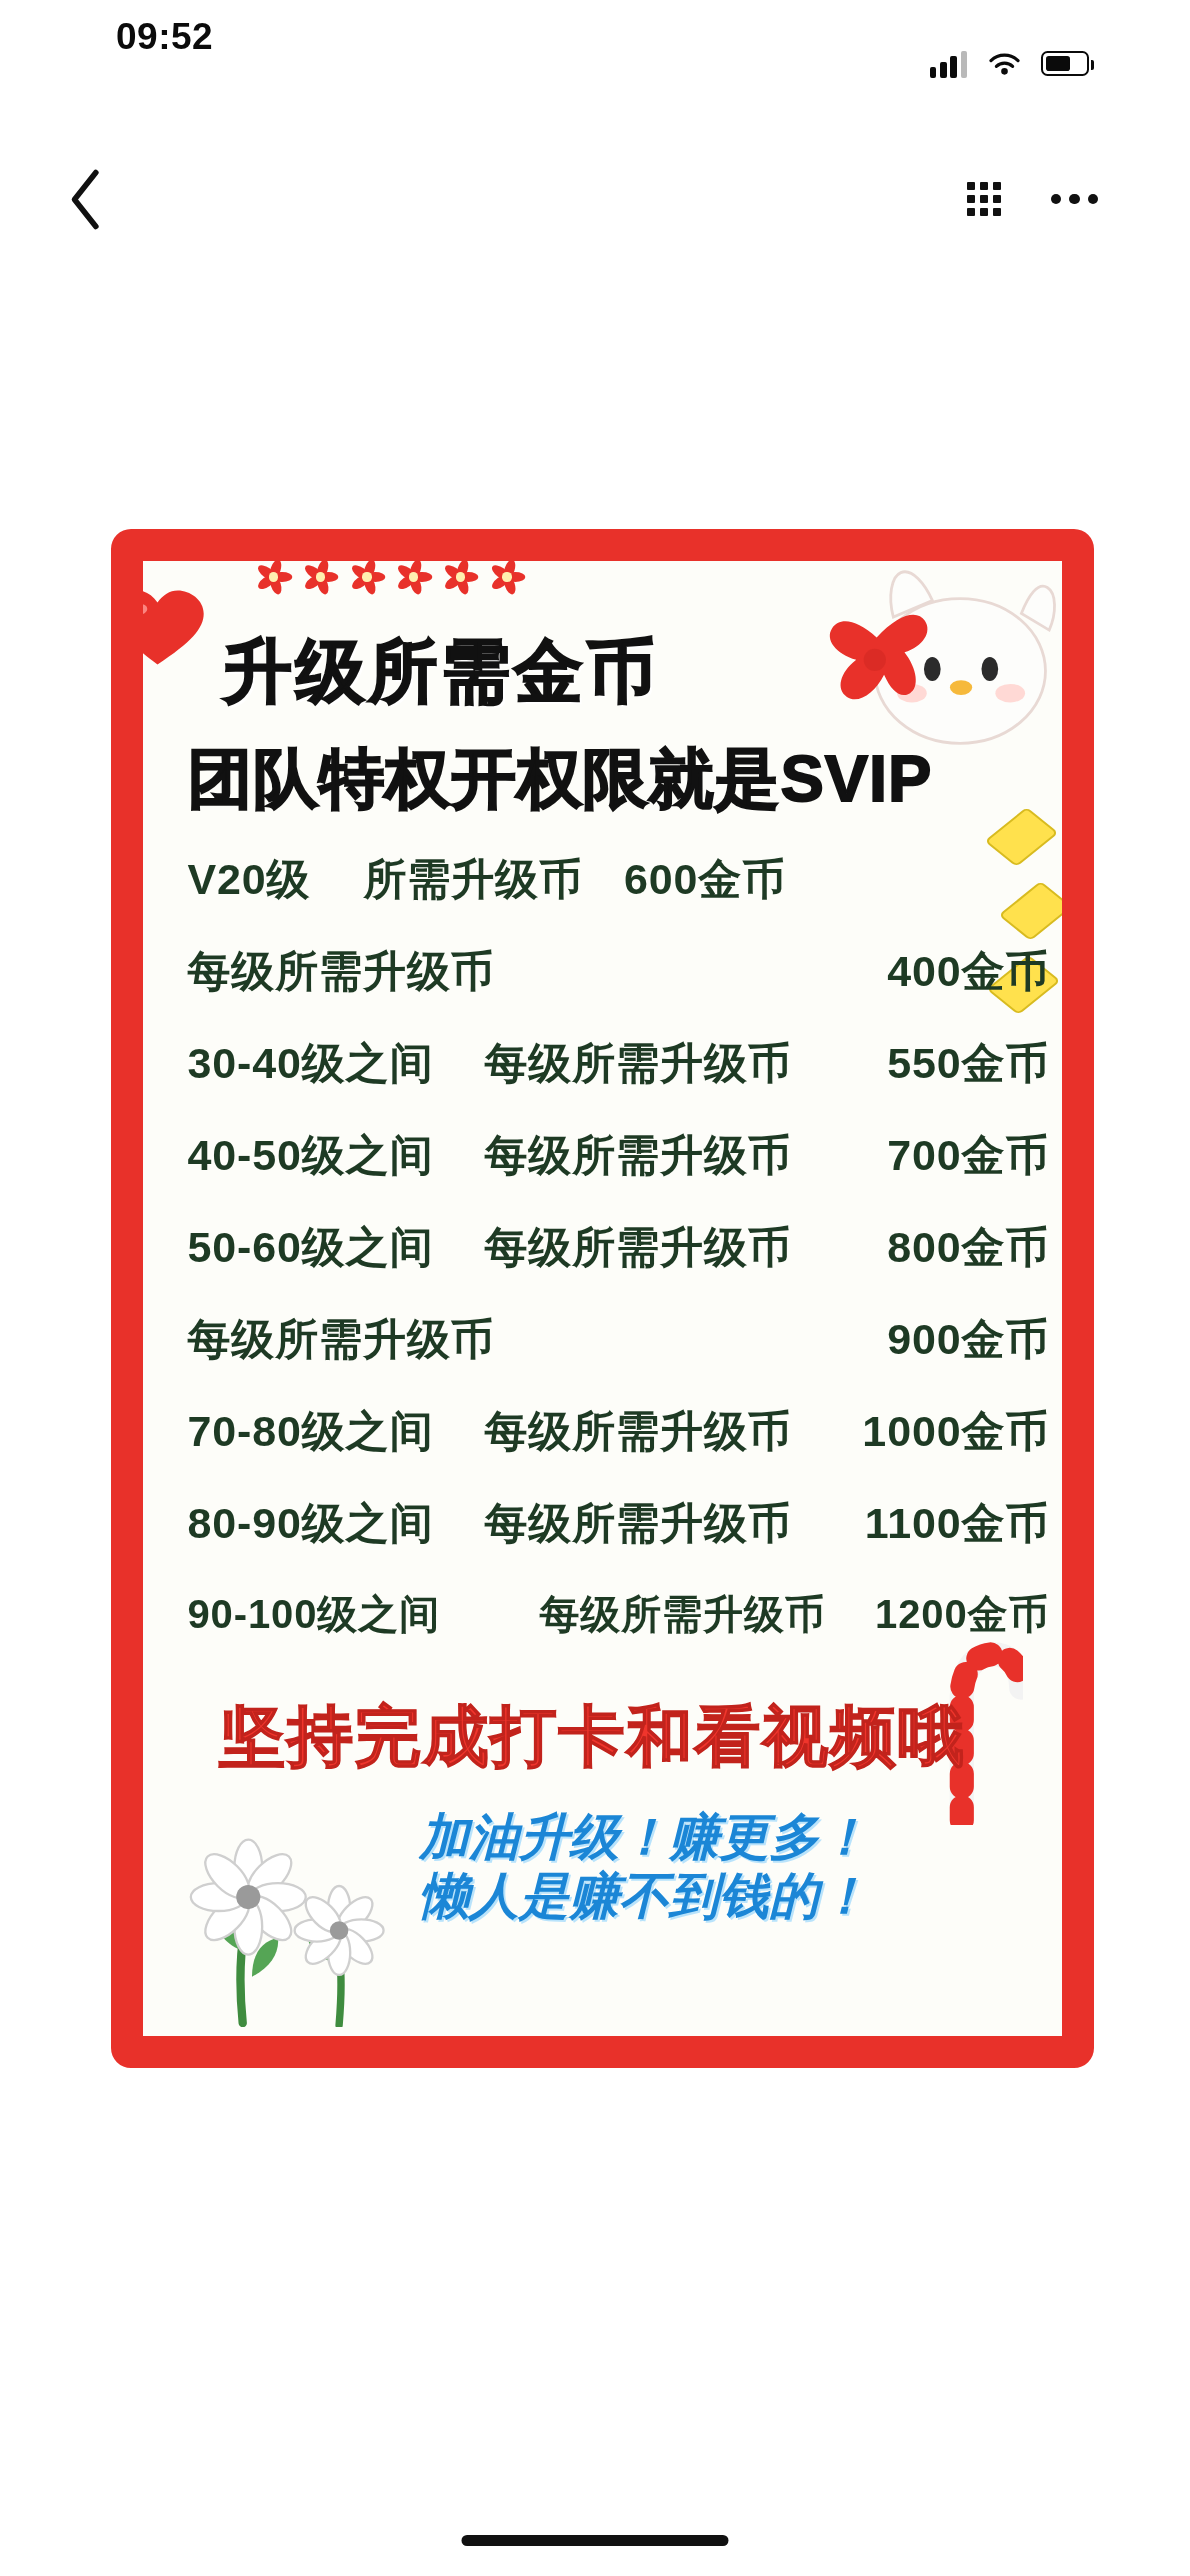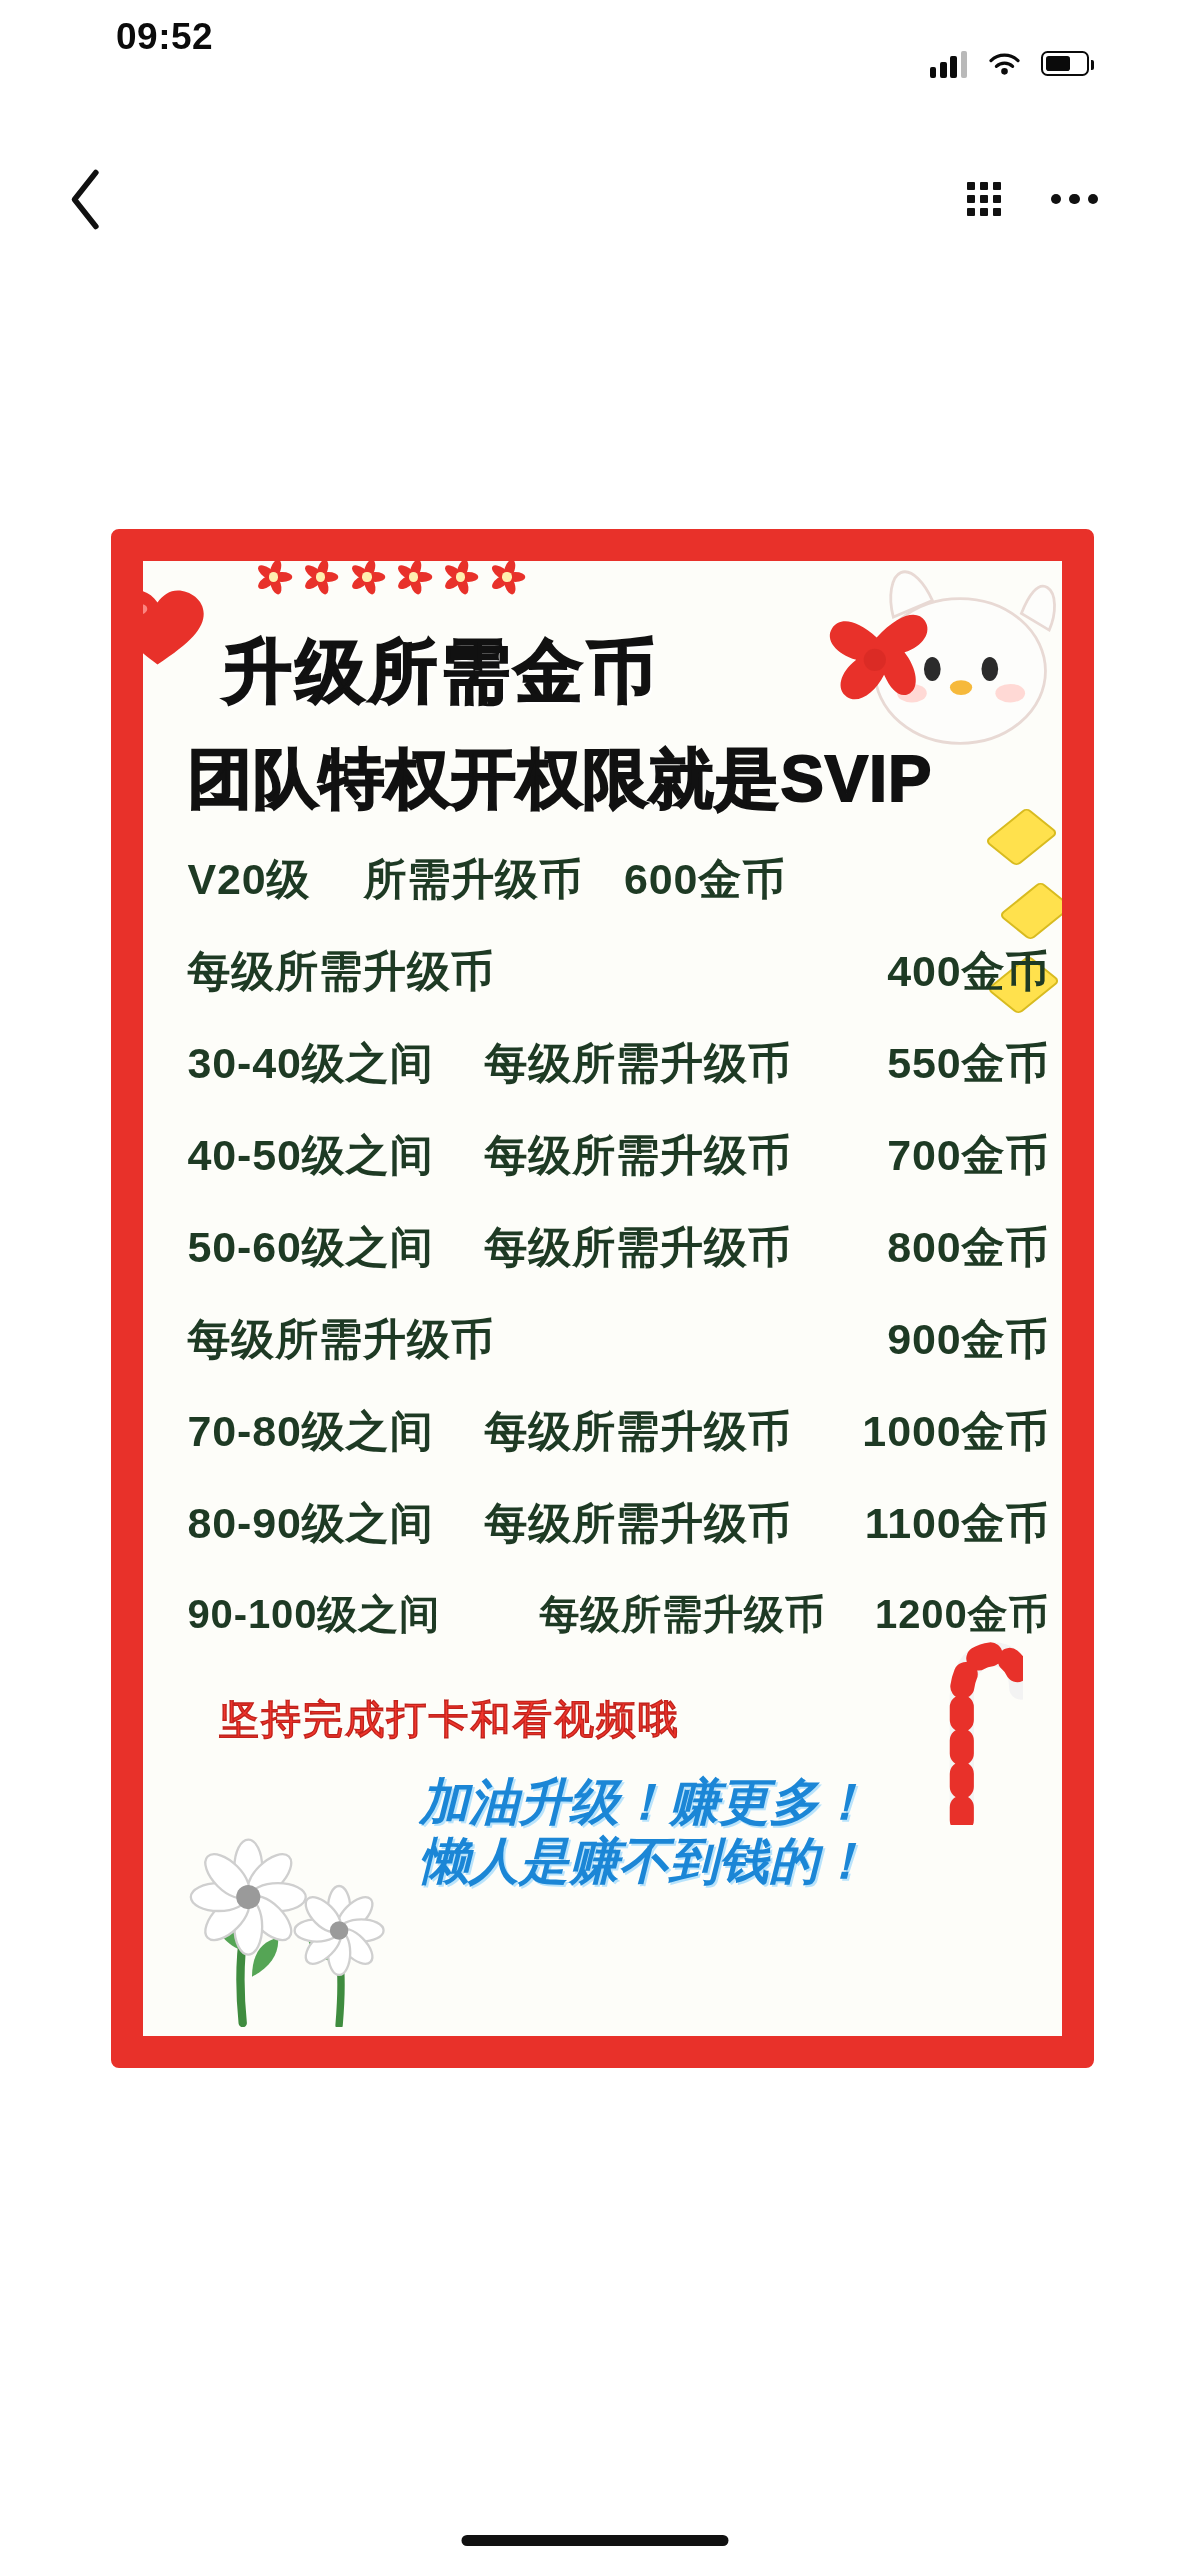--- a/index.html
+++ b/index.html
@@ -125,21 +125,21 @@
     left: 111px;
     top: 529px;
     width: 983px;
     height: 1539px;
   }
   .poster {
     position: absolute;
     inset: 0;
     background: #fdfdf9;
     border: 32px solid #e8312a;
-    border-radius: 8px;
+    border-radius: 20px;
     overflow: hidden;
   }
   .poster-inner {
     position: absolute;
     inset: 0;
     padding: 24px 37px 0 37px;
   }
 
   
   .garland {
@@ -267,22 +267,22 @@
   .row .c-cost  { flex: 0 0 auto; text-align: right; }
   .row.first .c-range { width: 176px; }
   .row.first .c-desc  { flex: 0 0 auto; margin-right: 41px; }
   .row.r9 { font-size: 40px; }
   .row.r9 .c-range { width: 352px; }
 
   .footer1 {
     position: relative;
     z-index: 7;
     margin: 13px 0 0 39px;
-    font-size: 40px;
-    font-weight: 400;
+    font-size: 66px;
+    font-weight: 700;
     color: #f0352c;
     letter-spacing: 1.9px;
     -webkit-text-stroke: 1.4px #c2231c;
   }
   .footer2 {
     position: relative;
     z-index: 7;
     margin: 26px 0 0 0;
     text-align: center;
     padding-left: 83px;

